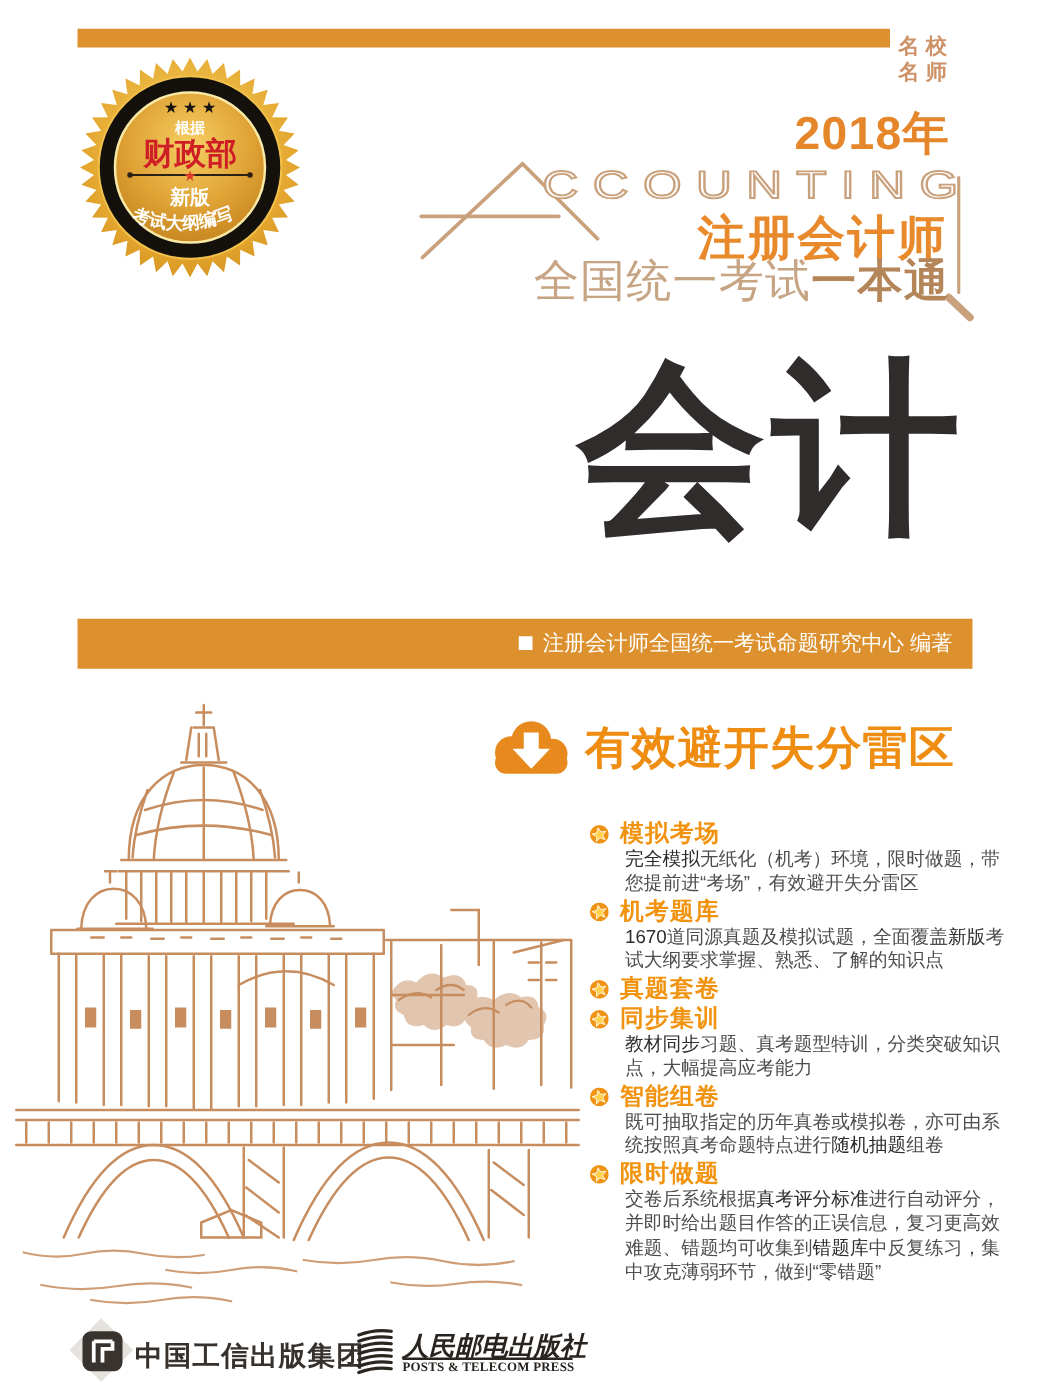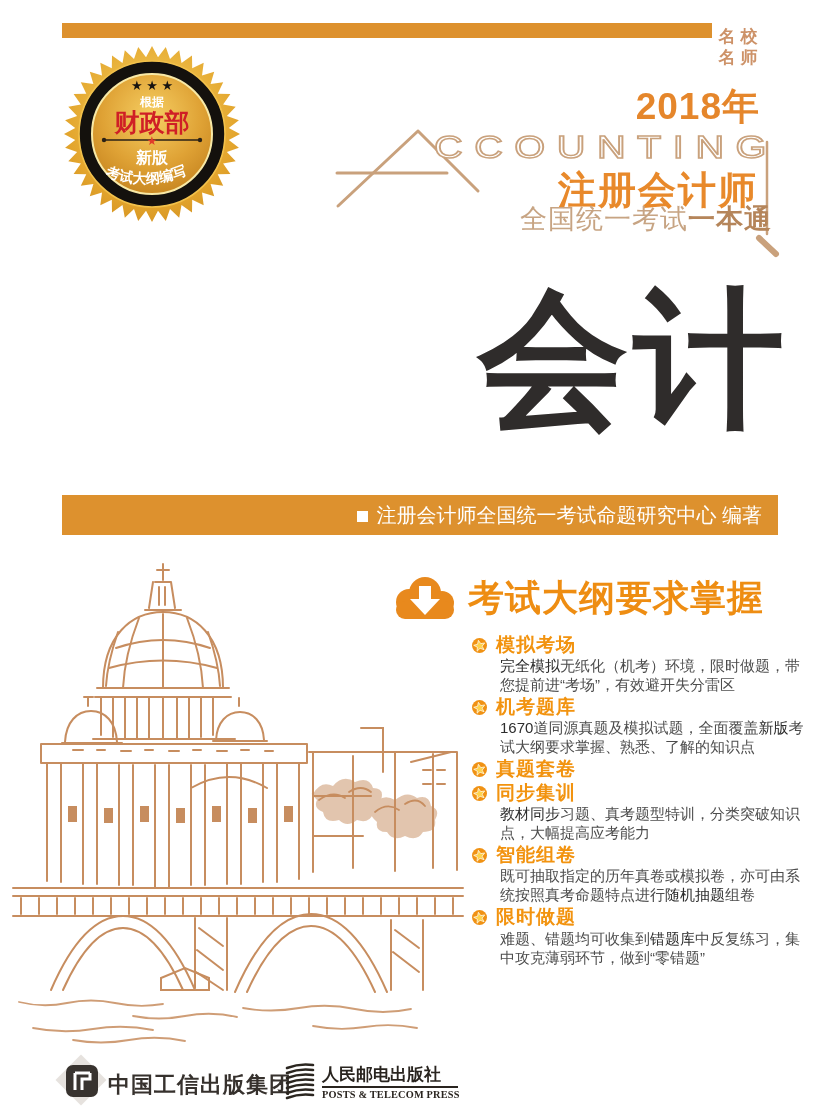--- a/index.html
+++ b/index.html
@@ -12,61 +12,61 @@
   .seal{left:716px;top:26px;width:44px;height:44px;color:#cd9268;
         display:grid;grid-template-columns:22px 22px;grid-auto-rows:21px;
         font-weight:800;font-size:17px;line-height:21px;text-align:center;}
 
   
   .year{right:80px;top:82px;font-size:37px;font-weight:800;color:#e5862b;letter-spacing:1px;}
   .acc-rest{left:434px;top:130px;font-size:31px;font-weight:400;color:#ffffff;
             -webkit-text-stroke:1.5px #c9a17c;letter-spacing:9px;
             transform:scale(1.28,1);transform-origin:left top;white-space:nowrap;}
   .cn-title{right:82px;top:165px;font-size:38px;font-weight:800;color:#e8892b;letter-spacing:2px;}
-  .cn-sub{right:68px;top:201px;font-size:27px;white-space:nowrap;}
+  .cn-sub{right:80px;top:201px;font-size:36px;white-space:nowrap;}
   .cn-sub .light{color:#c7a483;font-weight:400;letter-spacing:1px;}
   .cn-sub .bold{color:#b5855a;font-weight:800;letter-spacing:1px;}
 
   
-  .main-title{right:50px;top:282px;font-size:150px;line-height:1.05;font-weight:900;
+  .main-title{right:66px;top:282px;font-size:150px;line-height:1.05;font-weight:900;
               color:#2f2c2b;letter-spacing:6px;
               font-family:"Liberation Serif","DejaVu Serif",serif;white-space:nowrap;}
 
   
   .author-bar{left:62px;top:495px;width:716px;height:40px;background:#dd912e;
-              color:#ffffff;font-size:20px;line-height:40px;text-align:right;}
+              color:#ffffff;font-size:17px;line-height:40px;text-align:right;}
   .author-bar .inner{padding-right:16px;}
   .author-sq{display:inline-block;width:11px;height:11px;background:#ffffff;
              margin-right:8px;position:relative;top:0px;}
 
   
   .cloud{left:385px;top:572px;width:76px;height:52px;}
   .promo-heading{left:468px;top:574px;font-size:36px;font-weight:800;color:#ee8d12;
                  letter-spacing:1px;white-space:nowrap;}
-  .features{left:472px;top:634px;width:338px;}
+  .features{left:472px;top:656px;width:338px;}
   .feature{margin-bottom:2px;}
   .feature-head{display:flex;align-items:center;height:22px;}
   .feature-head svg{width:15px;height:15px;flex:0 0 15px;}
   .feature-title{margin-left:9px;font-size:19px;font-weight:800;color:#f2930f;letter-spacing:1px;}
   .feature-body{margin:1px 0 0 28px;font-size:15px;line-height:18.5px;color:#4d4d4d;}
   .seg-b{font-weight:400;color:#2d2d2d;}
   .seg-n{font-weight:400;text-align:center;}
 
   
   .sketch{left:12px;top:556px;width:452px;height:490px;}
 
   
   .pub-diamond{left:63px;top:1062px;width:36px;height:36px;background:#e6e2de;
                transform:rotate(45deg);}
   .pub-left-icon{left:65px;top:1064px;width:34px;height:34px;}
   .pub-left-text{left:108px;top:1070px;font-size:22px;font-weight:700;color:#36312d;
                  letter-spacing:1px;white-space:nowrap;}
   .pub-right-icon{left:284px;top:1061px;width:32px;height:40px;}
-  .pub-right-cn{left:322px;top:1063px;font-size:17px;font-weight:800;color:#29241f;
-                font-family:"Liberation Serif","DejaVu Serif",serif;letter-spacing:0px;white-space:nowrap;}
+  .pub-right-cn{left:322px;top:1063px;font-size:21px;font-weight:800;color:#29241f;
+                font-family:"Liberation Serif","DejaVu Serif",serif;letter-spacing:0px;white-space:nowrap;font-style:italic;}
   .pub-rule{left:322px;top:1086px;width:136px;height:2px;background:#29241f;}
   .pub-right-en{left:322px;top:1089px;font-size:10.3px;font-weight:700;color:#29241f;
                 font-family:"Liberation Serif","DejaVu Serif",serif;letter-spacing:0.2px;white-space:nowrap;}
 </style>
 </head>
 <body>
 
 <div class="abs top-bar"></div>
 
 <div class="abs seal">
@@ -183,21 +183,21 @@
 
 <svg class="abs cloud" viewBox="0 0 76 52">
   <g fill="#e8891d">
     <circle cx="24" cy="30" r="13"></circle>
       <circle cx="40" cy="21" r="16"></circle>
       <circle cx="57" cy="31" r="12"></circle>
     <rect x="11" y="29" width="58" height="18" rx="9"></rect>
   </g>
   <path fill="#ffffff" d="M34 14 h12 v13 h9 L40 43 25 27 h9 z"></path>
 </svg>
-<div class="abs promo-heading">考试大纲要求掌握</div>
+<div class="abs promo-heading">有效避开失分雷区</div>
 
 <div class="abs features" id="features">
   <div class="feature">
     <div class="feature-head">
       <svg viewBox="0 0 16 16">
         <circle cx="8" cy="8" r="8" fill="#f09214"></circle>
         <polygon points="8,2.3 9.7,6.3 14,6.5 10.6,9.3 11.8,13.4 8,11 4.2,13.4 5.4,9.3 2,6.5 6.3,6.3" fill="#ffd24a" stroke="#ffffff" stroke-width="0.7" transform="rotate(-12 8 8)"></polygon>
       </svg>
       <span class="feature-title">模拟考场</span>
     </div>
@@ -248,20 +248,21 @@
   </div>
 
   <div class="feature">
     <div class="feature-head">
       <svg viewBox="0 0 16 16">
         <circle cx="8" cy="8" r="8" fill="#f09214"></circle>
         <polygon points="8,2.3 9.7,6.3 14,6.5 10.6,9.3 11.8,13.4 8,11 4.2,13.4 5.4,9.3 2,6.5 6.3,6.3" fill="#ffd24a" stroke="#ffffff" stroke-width="0.7" transform="rotate(-12 8 8)"></polygon>
       </svg>
       <span class="feature-title">限时做题</span>
     </div>
+    <div class="feature-body"><span class="seg-n">交卷后系统根据</span><span class="seg-b">真考评分标准</span><span class="seg-n">进行自动评分，并即时给出题目作答的正误信息，复习更高效</span></div>
   </div>
 
   <div class="feature">
     <div class="feature-body"><span class="seg-n">难题、错题均可收集到</span><span class="seg-b">错题库</span><span class="seg-n">中反复练习，集中攻克薄弱环节，做到“零错题”</span></div>
   </div>
 </div>
 
 <div class="abs pub-diamond"></div>
 <svg class="abs pub-left-icon" viewBox="0 0 34 34">
   <rect x="1" y="1" width="32" height="32" rx="7" fill="#38332f"></rect>

